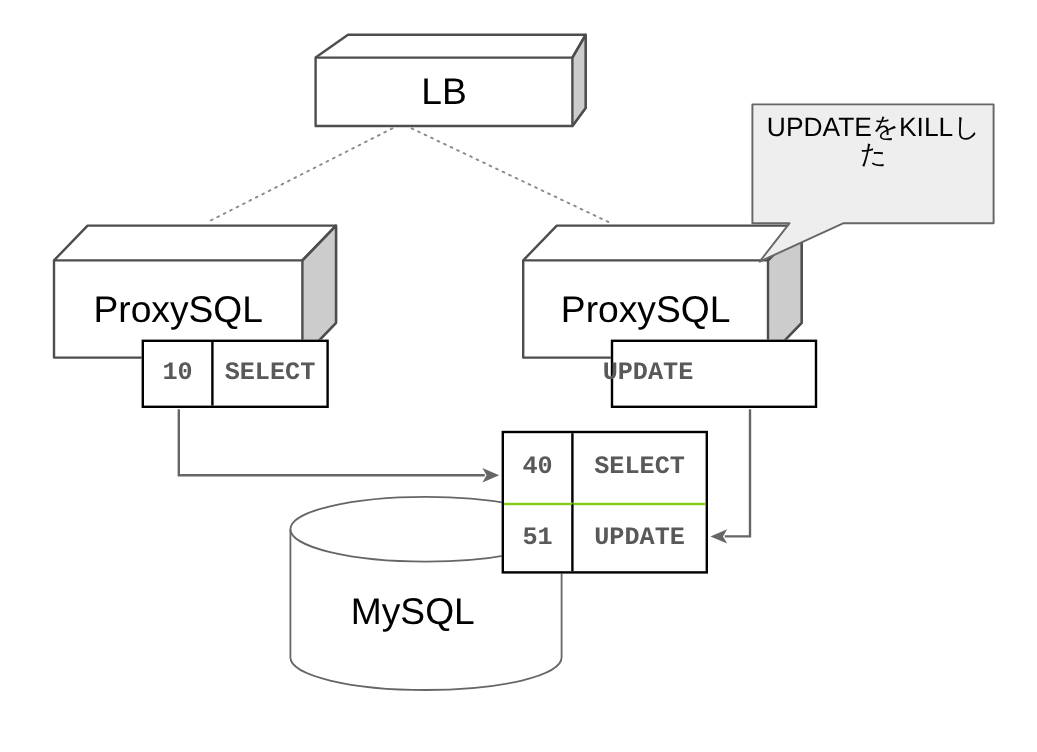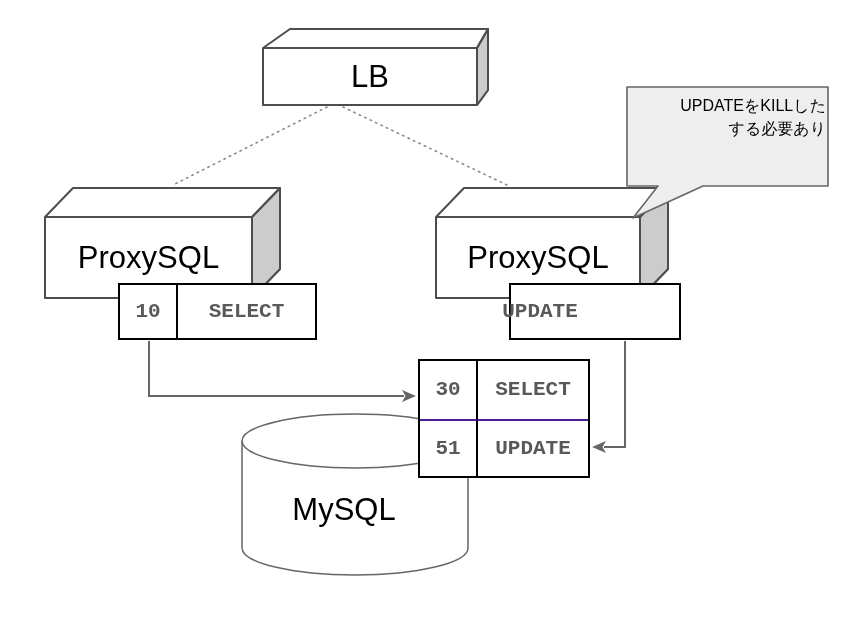--- a/index.html
+++ b/index.html
@@ -42,30 +42,30 @@
     color: #595959;
   }
   .sess-table .cell {
     display: flex;
     align-items: center;
     justify-content: center;
     box-sizing: border-box;
     white-space: nowrap;
   }
   .sess-table .col-id { border-right: 2px solid #000000; }
-  .sess-table .row2  { border-top: 2px solid #4c1d95; }
+  .sess-table .row2  { border-top: 2px solid #84cc16; }
   .one-row { grid-template-columns: 58px 1fr; grid-template-rows: 1fr; }
   .two-row { grid-template-columns: 58px 1fr; grid-template-rows: 1fr 1fr; }
   .callout-text {
     position: absolute;
     left: 630px;
     top: 94px;
     width: 196px;
-    text-align: right;
-    font-size: 16px;
+    text-align: center;
+    font-size: 22px;
     line-height: 23px;
     color: #000000;
     pointer-events: none;
   }
 </style>
 </head>
 <body>
 
 <div class="canvas">
 
@@ -113,34 +113,33 @@
   </svg>
 
   <div class="node-label" style="left:263px; top:48px; width:214px; height:57px;text-align:center;">LB</div>
 
   <div class="node-label" style="left:45px; top:217px; width:207px; height:81px;">ProxySQL</div>
 
   <div class="node-label" style="left:436px; top:217px; width:204px; height:81px;">ProxySQL</div>
 
   <div class="node-label" style="left:242px; top:481px; width:204px; height:58px;">MySQL</div>
 
-  <div class="sess-table one-row" style="left:118px; top:283px; width:199px; height:57px;">
+  <div class="sess-table one-row" style="left:118px; top:283px; width:156px; height:57px;">
     <div class="cell col-id">10</div>
     <div class="cell">SELECT</div>
   </div>
 
   <div class="sess-table one-row" style="left:509px; top:283px; width:172px; height:57px;">
     <div class="cell">UPDATE</div>
   </div>
 
   <div class="sess-table two-row" style="left:418px; top:359px; width:172px; height:119px;">
-    <div class="cell col-id">30</div>
+    <div class="cell col-id">40</div>
     <div class="cell">SELECT</div>
     <div class="cell col-id row2">51</div>
     <div class="cell row2">UPDATE</div>
   </div>
 
   <div class="callout-text">
     <div>UPDATEをKILLした</div>
-    <div>する必要あり</div>
   </div>
 
 </div>
 
 </body></html>

